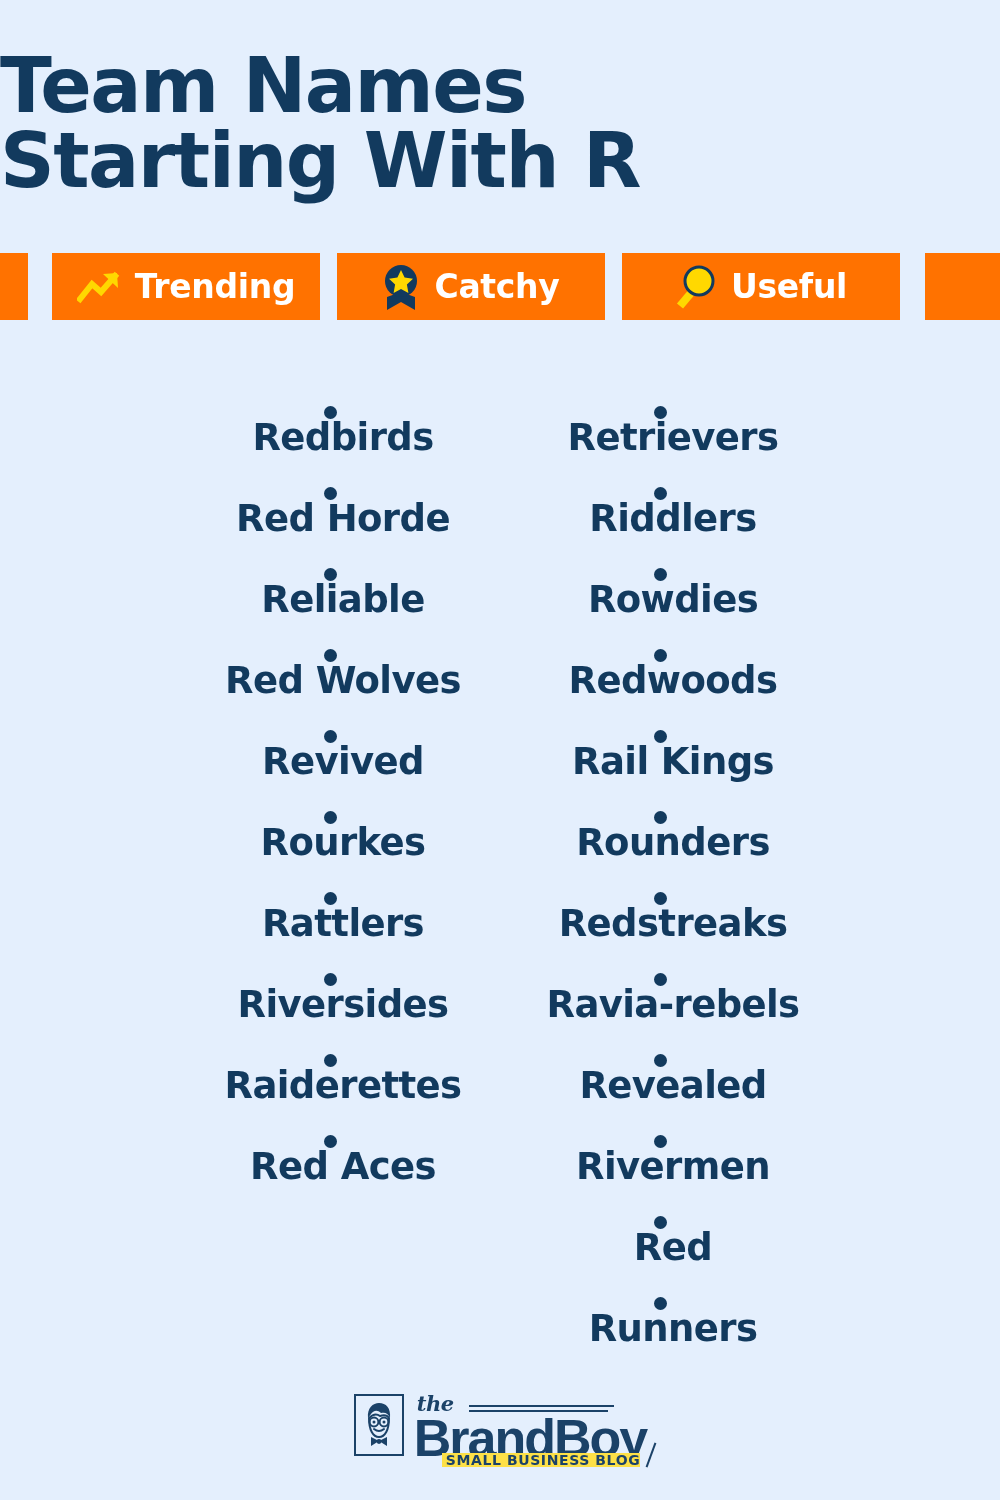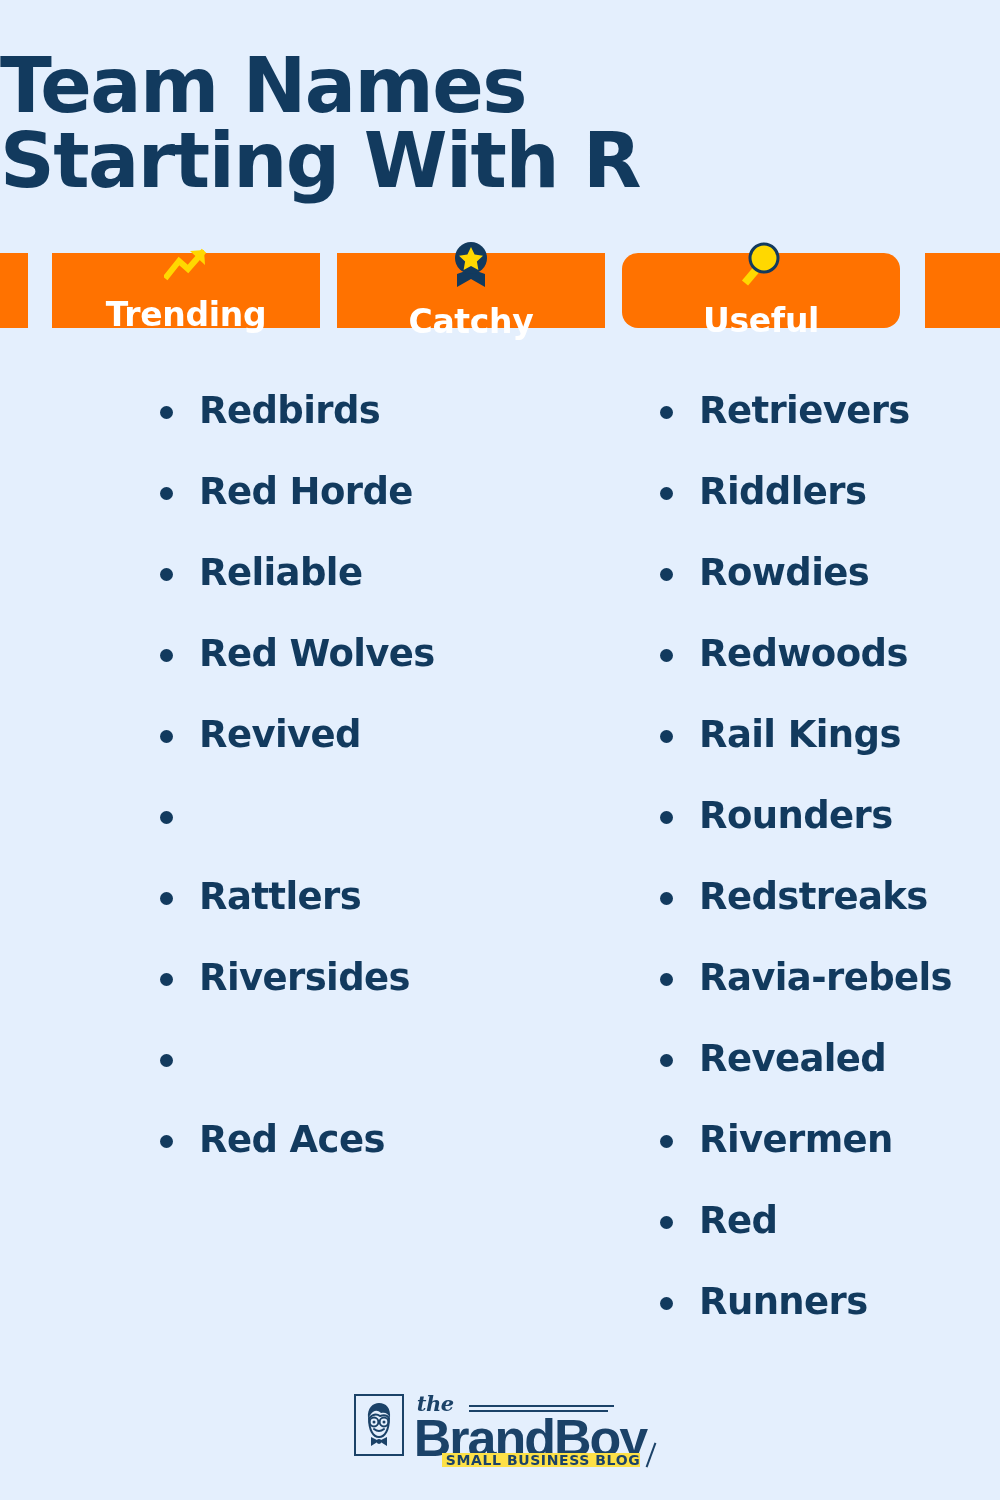--- a/index.html
+++ b/index.html
@@ -35,32 +35,31 @@
   .badge-bar {
     position: absolute;
     top: 253px;
     left: 0;
     width: 1000px;
     height: 67px;
   }
   .badge-block {
     position: absolute;
     top: 0;
-    height: 75px;
+    height: 67px;
     background: #ff7200;
     display: flex;
     align-items: center;
     justify-content: center;
     gap: 14px;
-    flex-direction: column;
   }
   .badge-block.edge-left  { left: 0;   width: 28px; }
   .badge-block.b1         { left: 52px;  width: 268px; }
   .badge-block.b2         { left: 337px; width: 268px; }
-  .badge-block.b3         { left: 622px; width: 278px; border-radius: 16px; }
+  .badge-block.b3         { left: 622px; width: 278px; }
   .badge-block.edge-right { left: 925px; width: 75px; }
 
   .badge-label {
     color: #ffffff;
     font-size: 33px;
     font-weight: bold;
     font-family: "DejaVu Sans", sans-serif;
     letter-spacing: -0.3px;
     white-space: nowrap;
   }
@@ -76,21 +75,22 @@
   }
   .col {
     width: 50%;
     padding-left: 160px;
   }
   .col.right { padding-left: 533px; margin-left: -373px; }
 
   .item {
     height: 81px;
     display: flex;
-    align-items: flex-start;
+    align-items: center;
+    flex-direction: column;
   }
   .bullet {
     width: 13px;
     height: 13px;
     border-radius: 50%;
     background: #123a5e;
     margin-top: 14px;
     flex: 0 0 auto;
   }
   .item-label {
@@ -250,31 +250,33 @@
     <div class="item">
         <span class="bullet"></span>
         <span class="item-label">Red Wolves</span>
       </div>
     <div class="item">
         <span class="bullet"></span>
         <span class="item-label">Revived</span>
       </div>
     <div class="item">
         <span class="bullet"></span>
+        <span class="item-label">Rourkes</span>
       </div>
     <div class="item">
         <span class="bullet"></span>
         <span class="item-label">Rattlers</span>
       </div>
     <div class="item">
         <span class="bullet"></span>
         <span class="item-label">Riversides</span>
       </div>
     <div class="item">
         <span class="bullet"></span>
+        <span class="item-label">Raiderettes</span>
       </div>
     <div class="item">
         <span class="bullet"></span>
         <span class="item-label">Red Aces</span>
       </div>
   </div>
 
   <div class="col right">
     <div class="item">
         <span class="bullet"></span>

